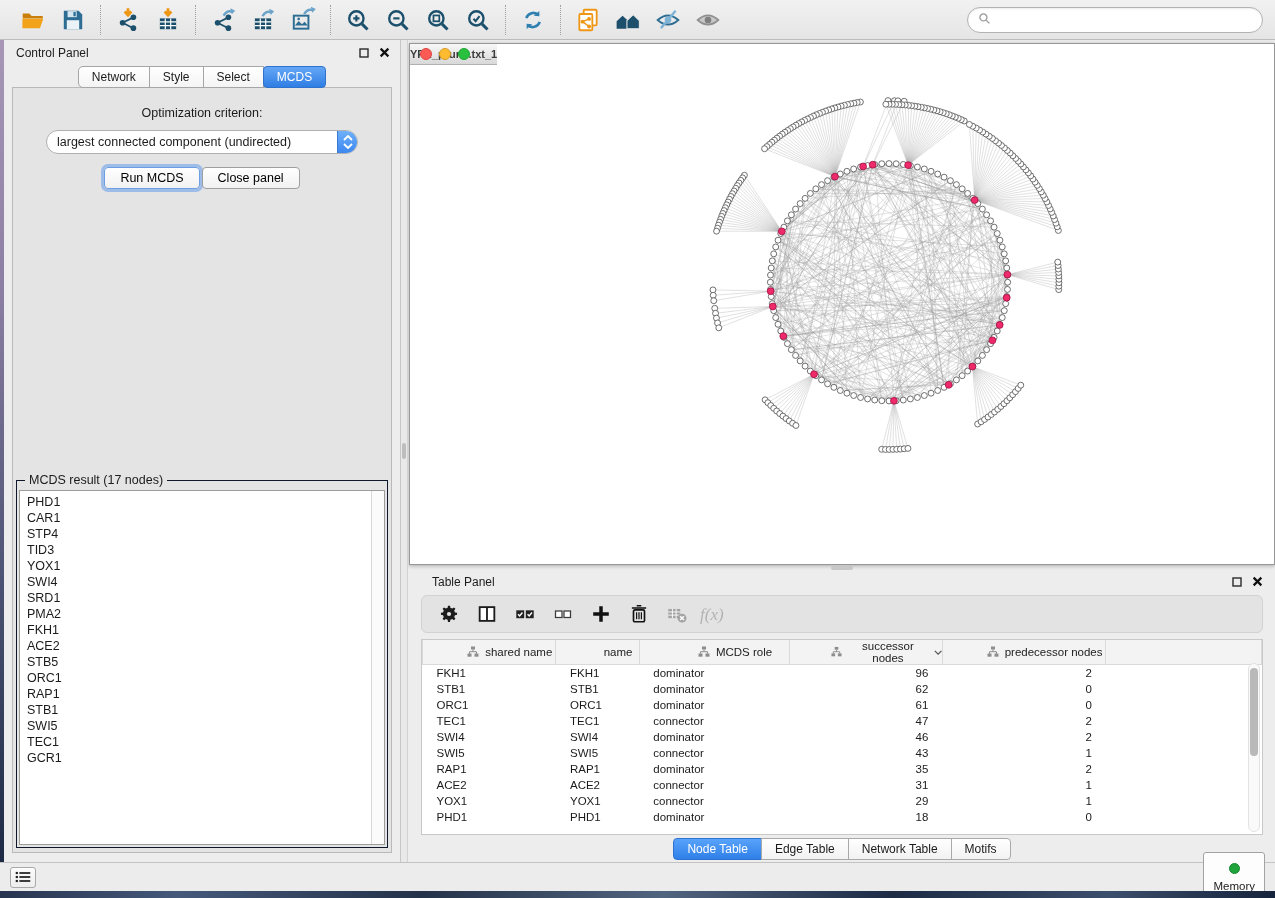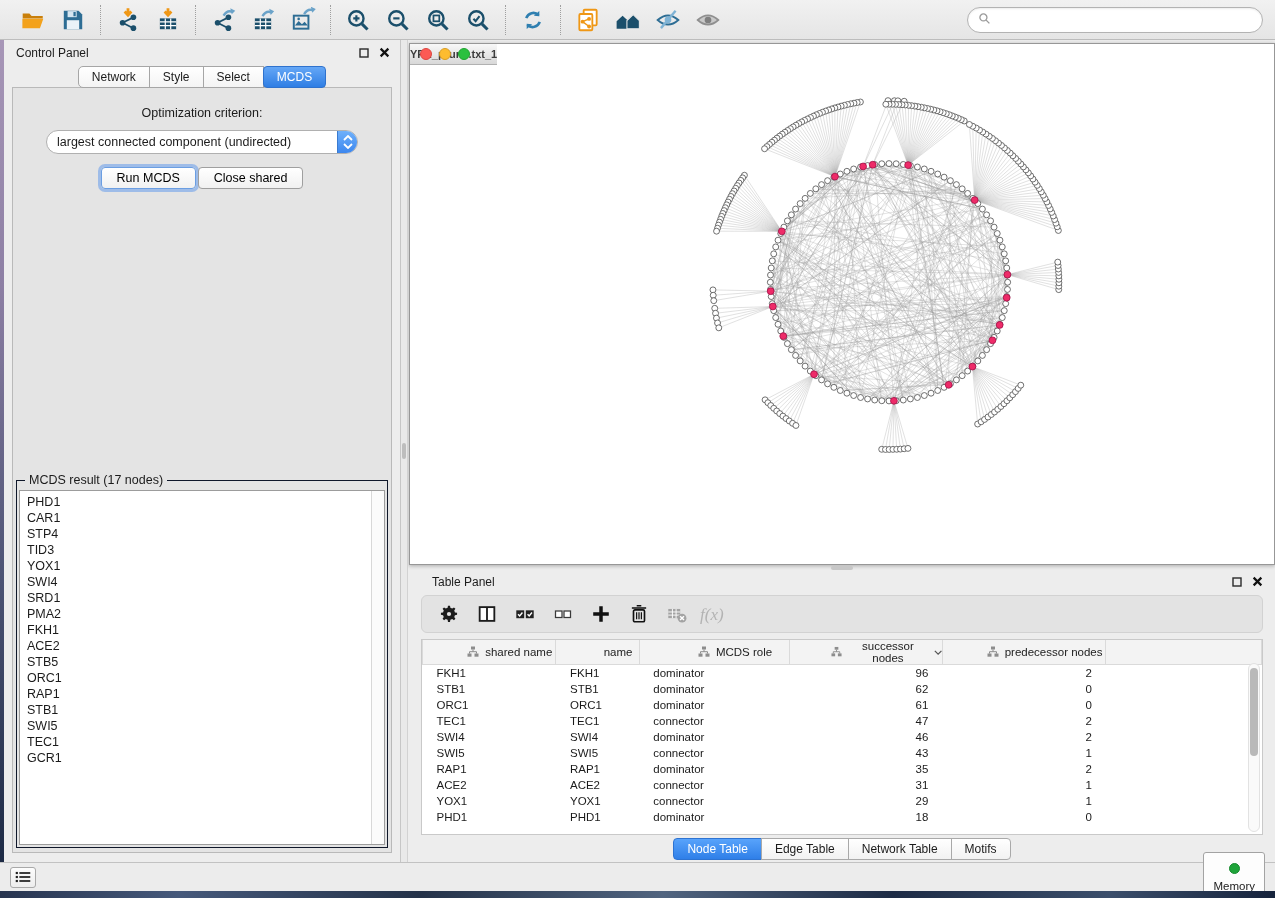--- a/index.html
+++ b/index.html
@@ -314,21 +314,21 @@
             <svg width="10" height="6" viewBox="0 0 10 6">
                 <path d="M1 5l4-4 4 4" fill="none" stroke="#fff" stroke-width="1.8"></path>
               </svg>
             <svg width="10" height="6" viewBox="0 0 10 6">
                 <path d="M1 1l4 4 4-4" fill="none" stroke="#fff" stroke-width="1.8"></path>
               </svg>
           </span>
         </div>
         <div class="btn-row">
           <button class="aq-btn focused">Run MCDS</button>
-          <button class="aq-btn">Close shared</button>
+          <button class="aq-btn">Close panel</button>
         </div>
         <div class="result-group">
           <span class="result-title">MCDS result (17 nodes)</span>
           <div class="result-list" id="mcds-list">
 
           <div class="result-item">PHD1</div>
               <div class="result-item">CAR1</div>
               <div class="result-item">STP4</div>
               <div class="result-item">TID3</div>
               <div class="result-item">YOX1</div>

